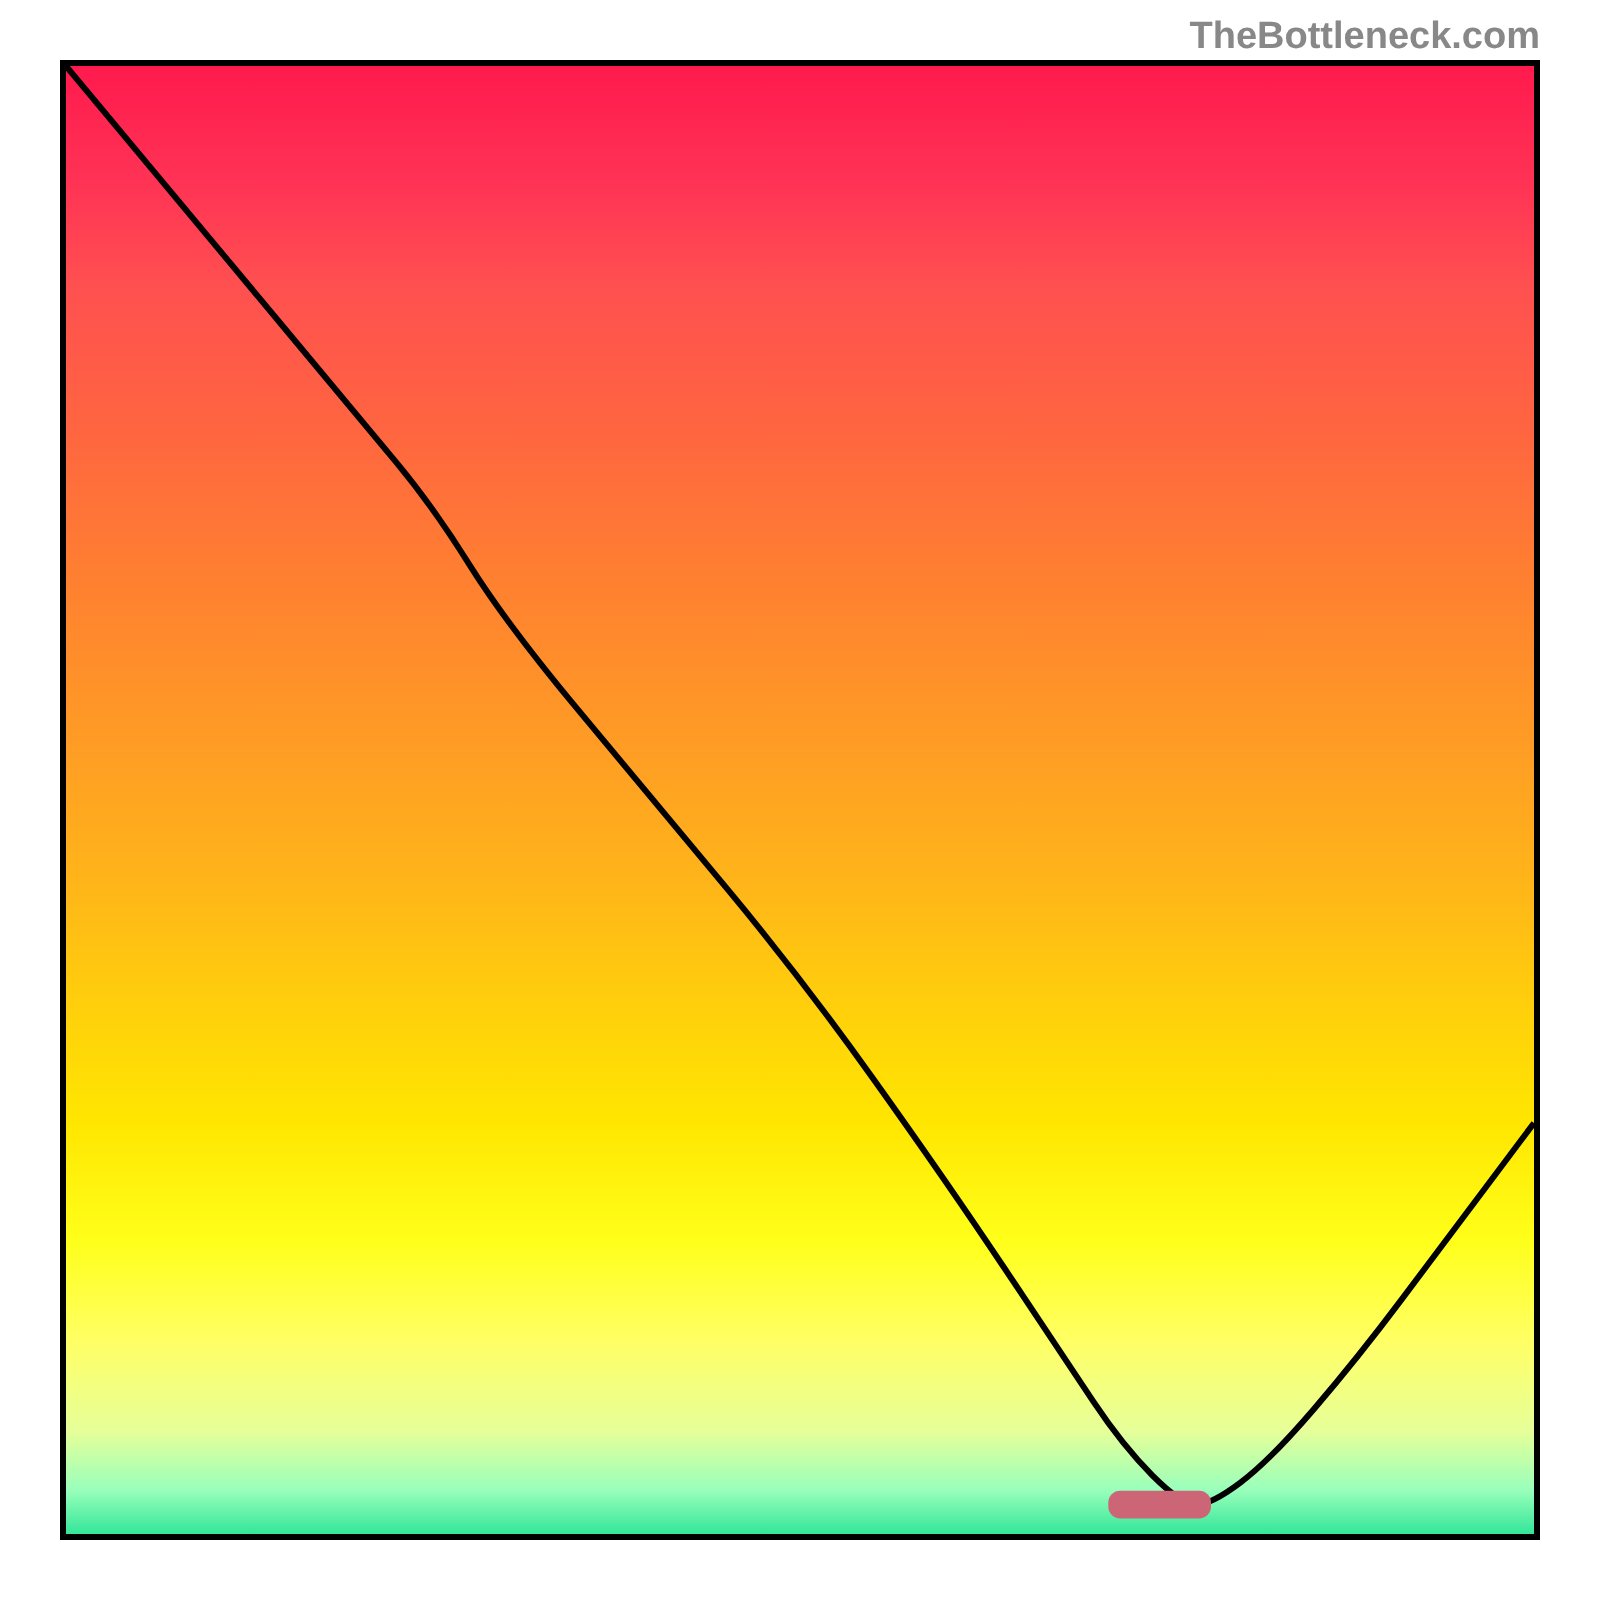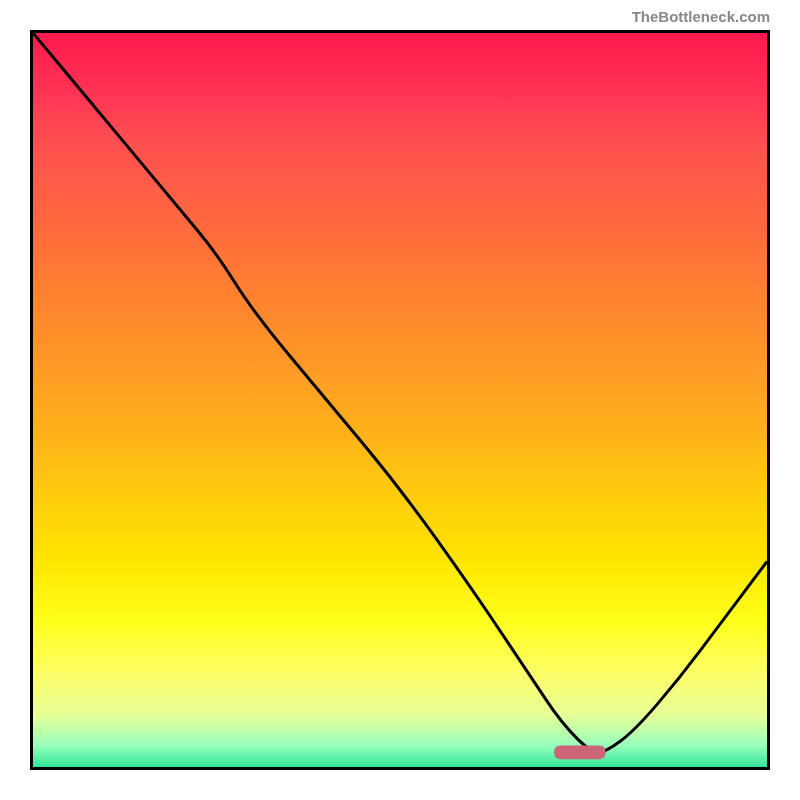--- a/index.html
+++ b/index.html
@@ -13,21 +13,21 @@
   #ff9926 45%,
   #ffb31a 55%,
   #ffcc0d 63%,
   #ffe600 72%,
   #ffff1a 80%,
   #ffff66 87%,
   #e6ff99 93%,
   #99ffbb 97%,
   #33e699 100%
 ); border: 3px solid #000; box-sizing: border-box; }
-.watermark { position: absolute; top: 8px; right: 30px; font-family: Arial, sans-serif; font-size: 15px; font-weight: bold; color: #888; }
+.watermark { position: absolute; top: 8px; right: 30px; font-family: Arial, sans-serif; font-size: 19px; font-weight: bold; color: #888; }
 svg.curve { position: absolute; left: 0; top: 0; width: 100%; height: 100%; pointer-events: none; }
 .curve-path { fill: none; stroke: #000; stroke-width: 3; }
 .marker { fill: #cc6677; }
 </style>
 </head>
 <body>
 
 <div class="chart-container">
   <div class="watermark">TheBottleneck.com</div>
   <div class="plot-area">

